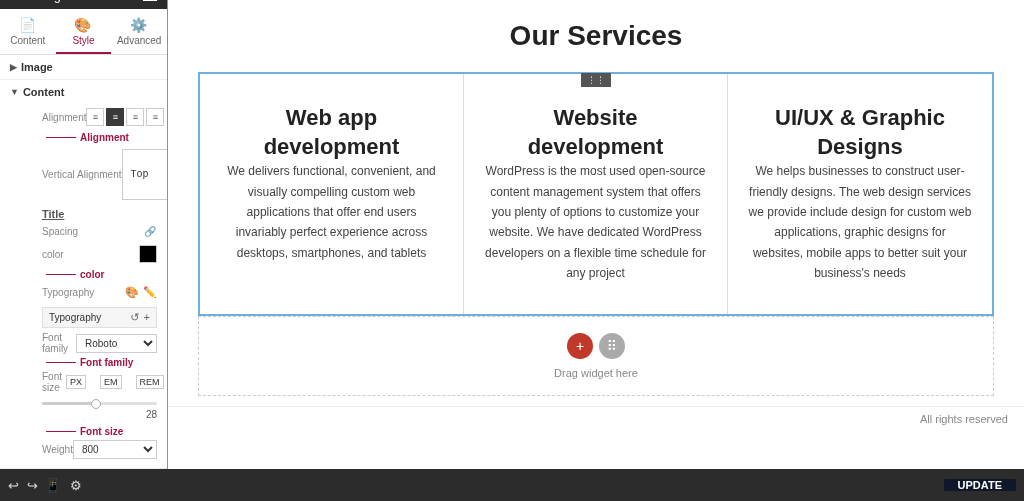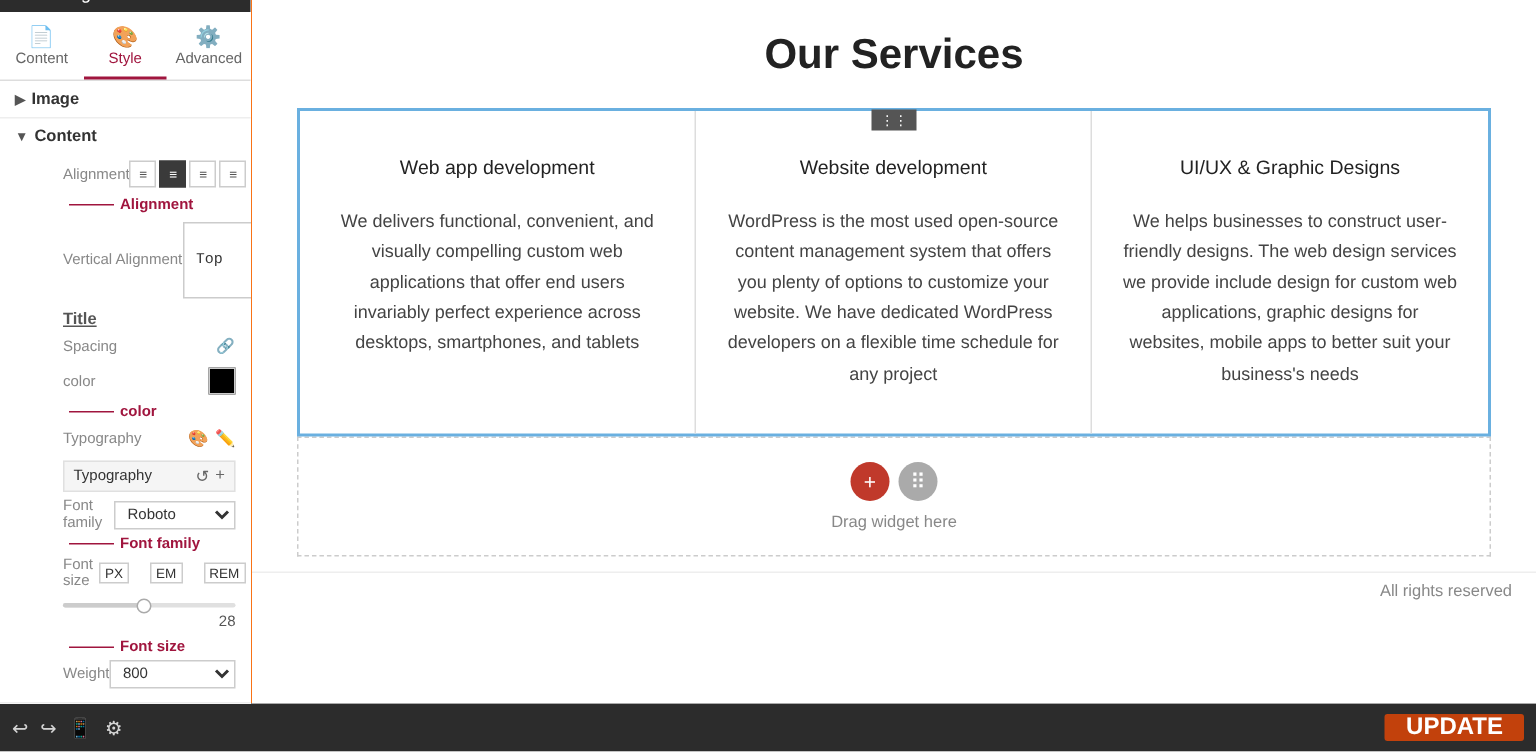--- a/index.html
+++ b/index.html
@@ -147,25 +147,25 @@
     .bottom-bar {
       background: #2c2c2c;
       height: 32px;
       display: flex;
       align-items: center;
       padding: 0 8px;
       gap: 8px;
     }
     .bottom-bar-icon { color: #fff; font-size: 13px; cursor: pointer; opacity: 0.8; }
     .update-btn {
-      background: #c2410c;
+      background: #0f172a;
       color: #fff;
       border: none;
       padding: 0 14px;
-      font-size: 16px;
+      font-size: 11px;
       font-weight: bold;
       cursor: pointer;
       border-radius: 2px;
       margin-left: auto;
     }
 
     
     .canvas {
       flex: 1;
       background: #fff;
@@ -195,24 +195,23 @@
 
     .service-card {
       padding: 30px 20px;
       border-right: 1px solid #ddd;
       text-align: center;
       position: relative;
     }
     .service-card:last-child { border-right: none; }
 
     .service-card-title {
-      font-size: 13px;
-      font-weight: 400;
+      font-size: 22px;
+      font-weight: 700;
       color: #222;
-      margin-bottom: 16px;
       line-height: 1.3;
     }
 
     .service-card-desc {
       font-size: 12px;
       color: #444;
       line-height: 1.7;
     }
 
     .drag-widget-area {

